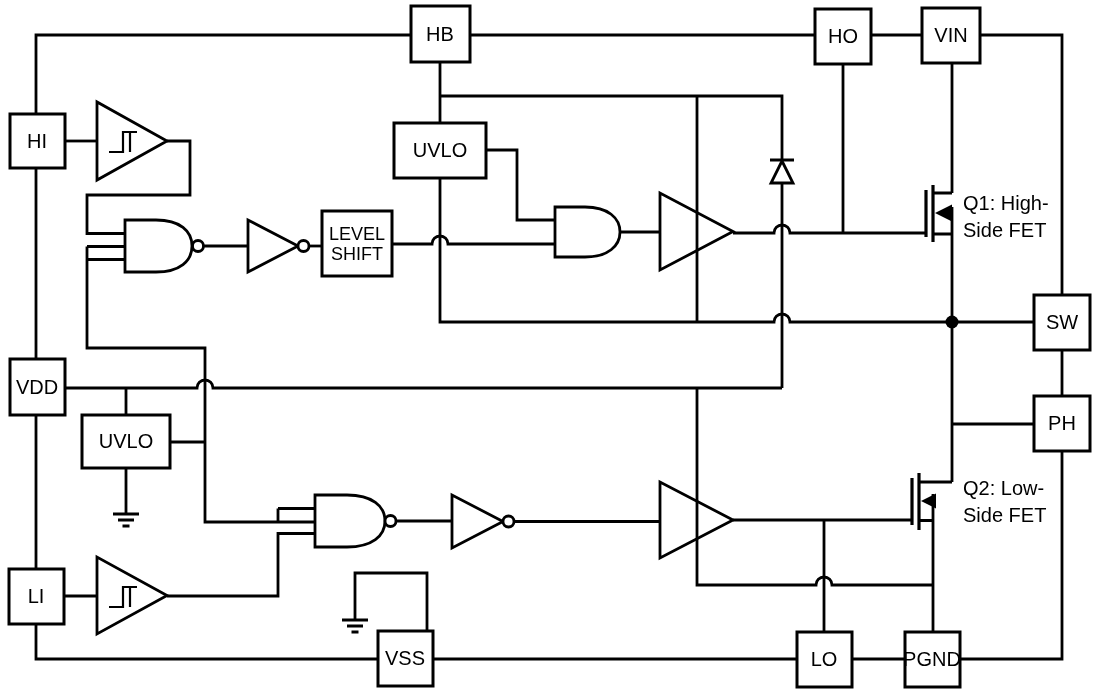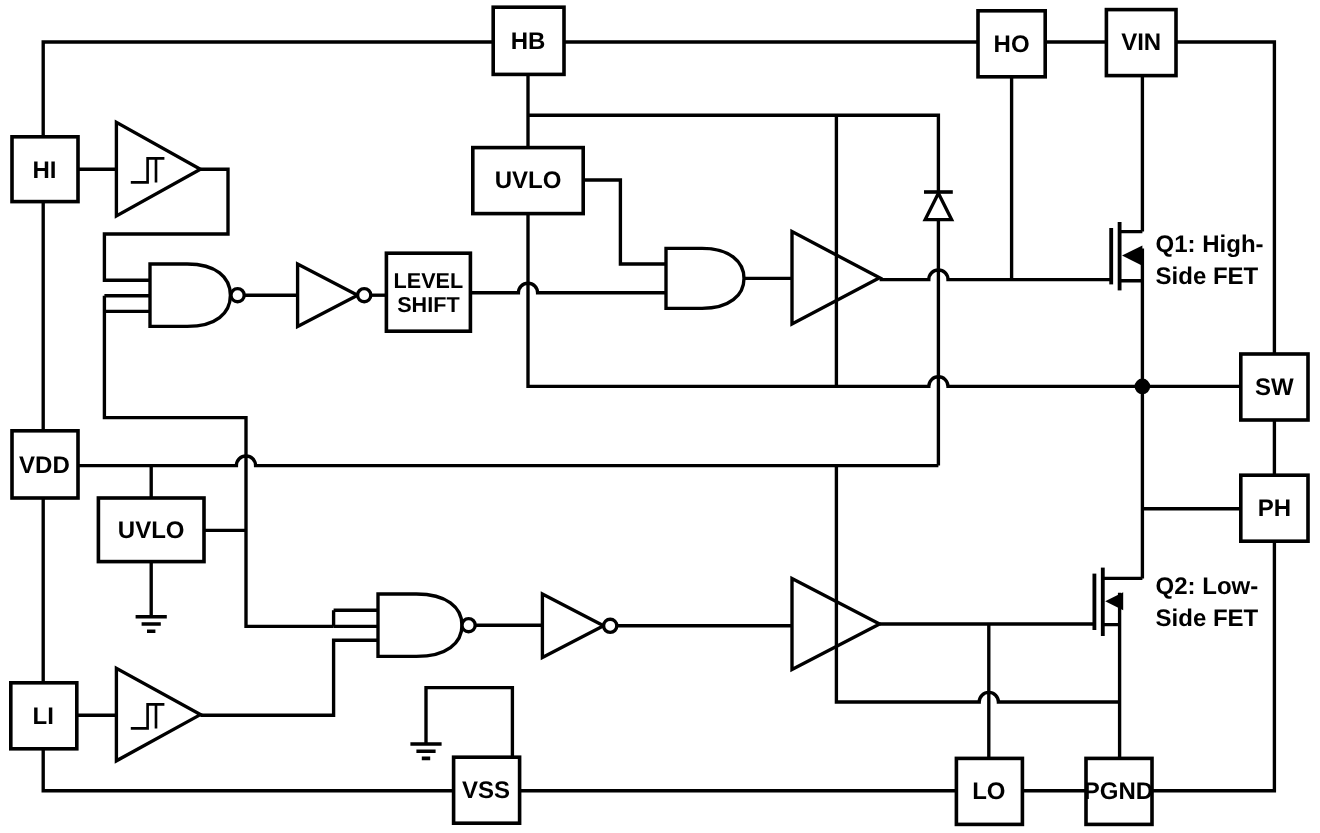--- a/index.html
+++ b/index.html
@@ -1,16 +1,16 @@
 <!DOCTYPE html>
 <html><head>
 <meta charset="utf-8">
 <style>
   html,body{margin:0;padding:0;background:#ffffff;}
-  .stage{width:1100px;height:694px;position:relative;font-family:"Liberation Sans",sans-serif;font-weight:bold;}
+  .stage{width:1100px;height:694px;position:relative;font-family:"Liberation Sans",sans-serif;}
   svg{display:block;}
   text{font-family:"Liberation Sans",sans-serif;fill:#000;}
   .pin-label{font-size:20px;}
   .block-label{font-size:20px;}
   .ls-label{font-size:18px;}
   .fet-label{font-size:20px;}
 </style>
 </head>
 <body>
 

